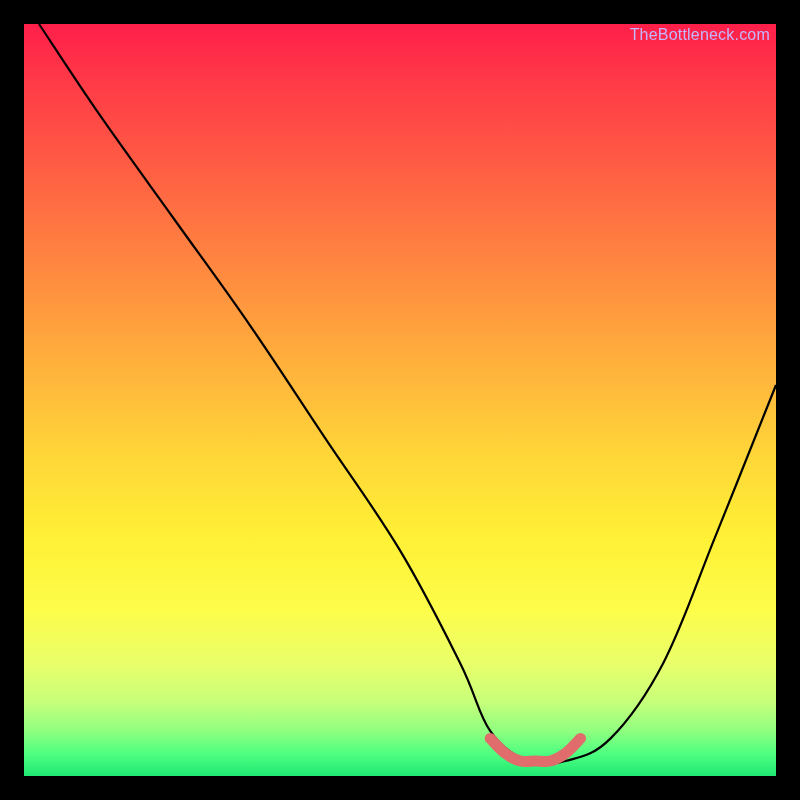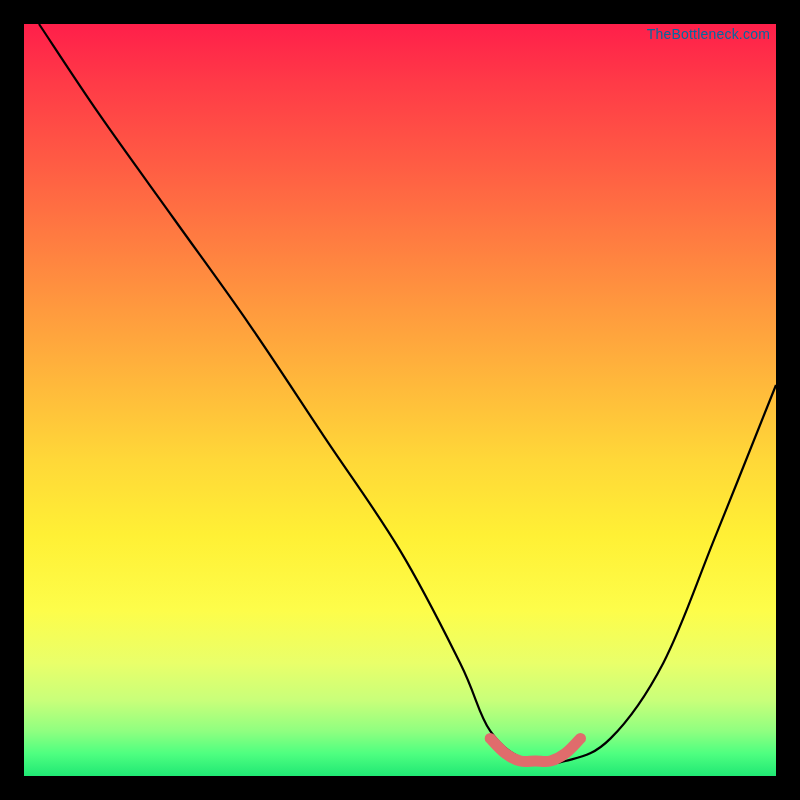--- a/index.html
+++ b/index.html
@@ -40,22 +40,22 @@
       #90ff80 94%,
       #4fff80 97%,
       #20e874 100%
     );
   }
   .watermark {
     position: absolute;
     top: 2px;
     right: 6px;
     font-family: Arial, Helvetica, sans-serif;
-    font-size: 14px;
-    color: #0369a1;
+    font-size: 16px;
+    color: #c4b5fd;
     letter-spacing: 0.2px;
     user-select: none;
   }
   svg.curve {
     position: absolute;
     left: 0;
     top: 0;
     width: 752px;
     height: 752px;
     overflow: visible;

